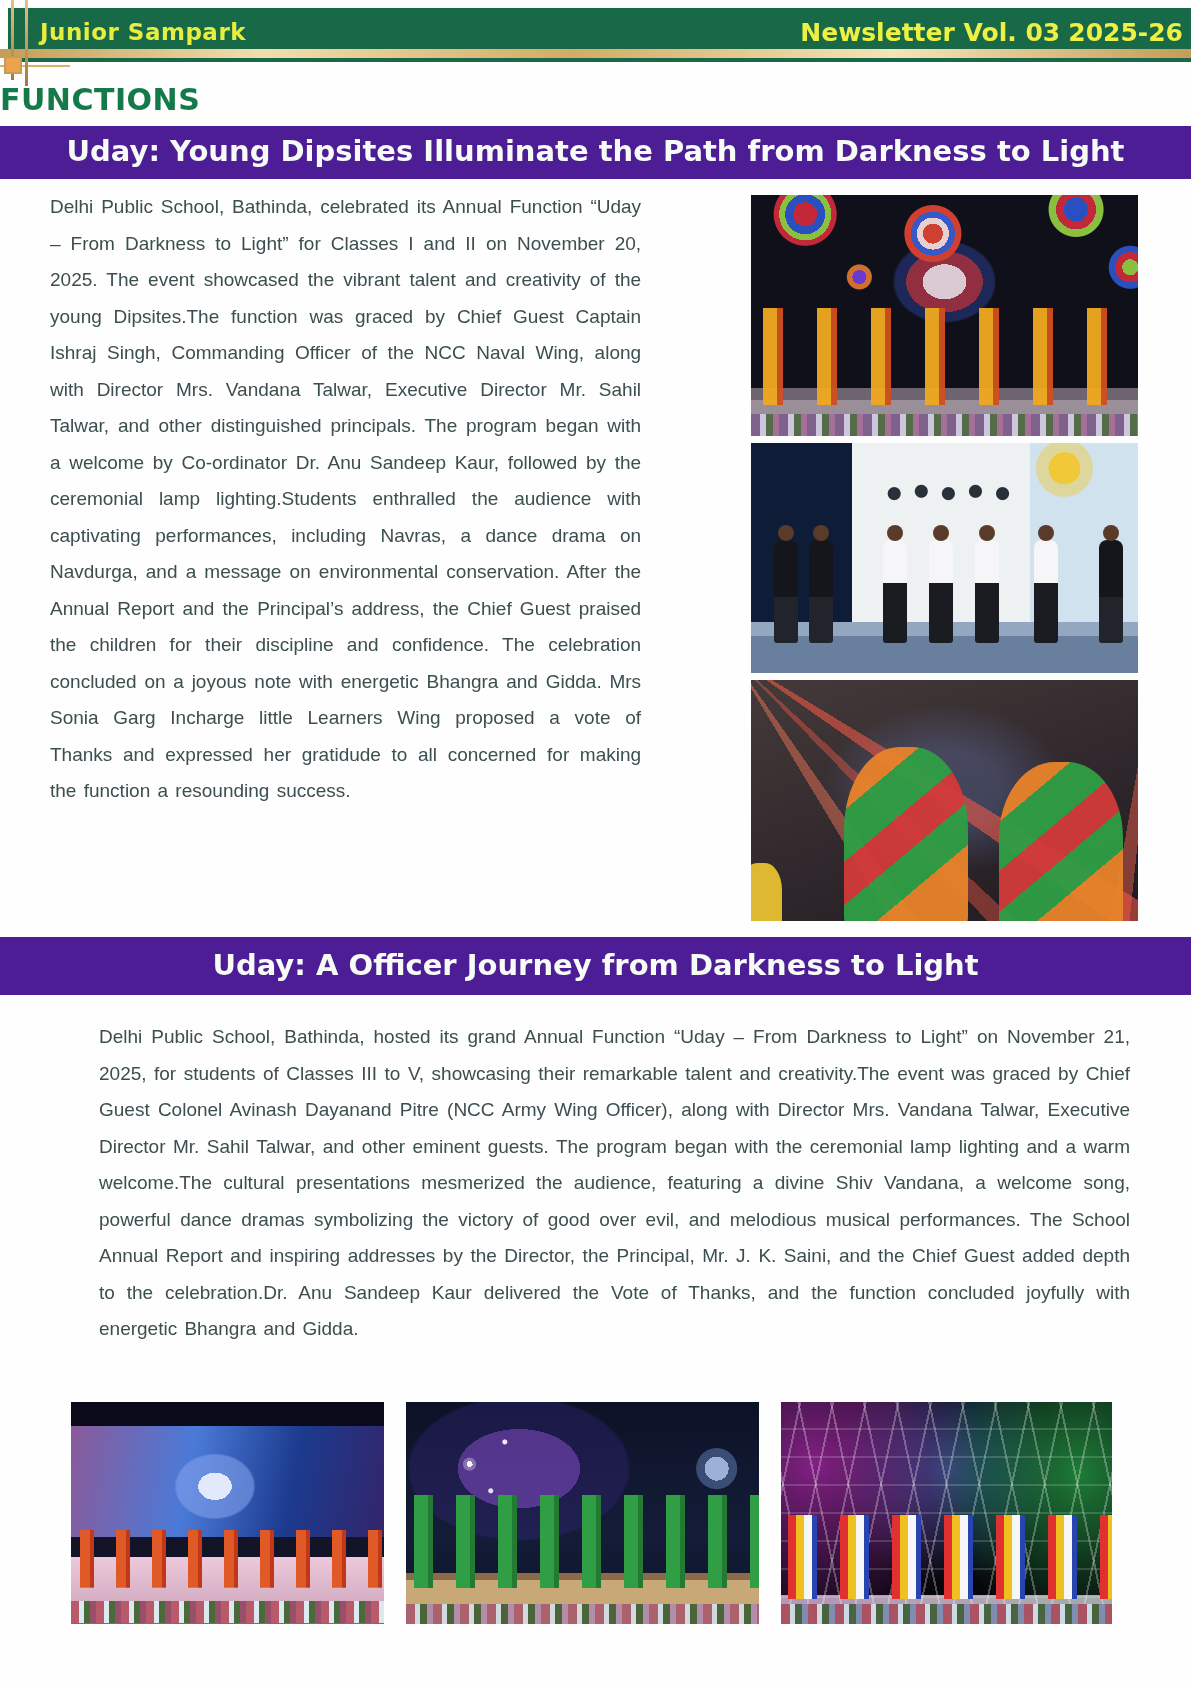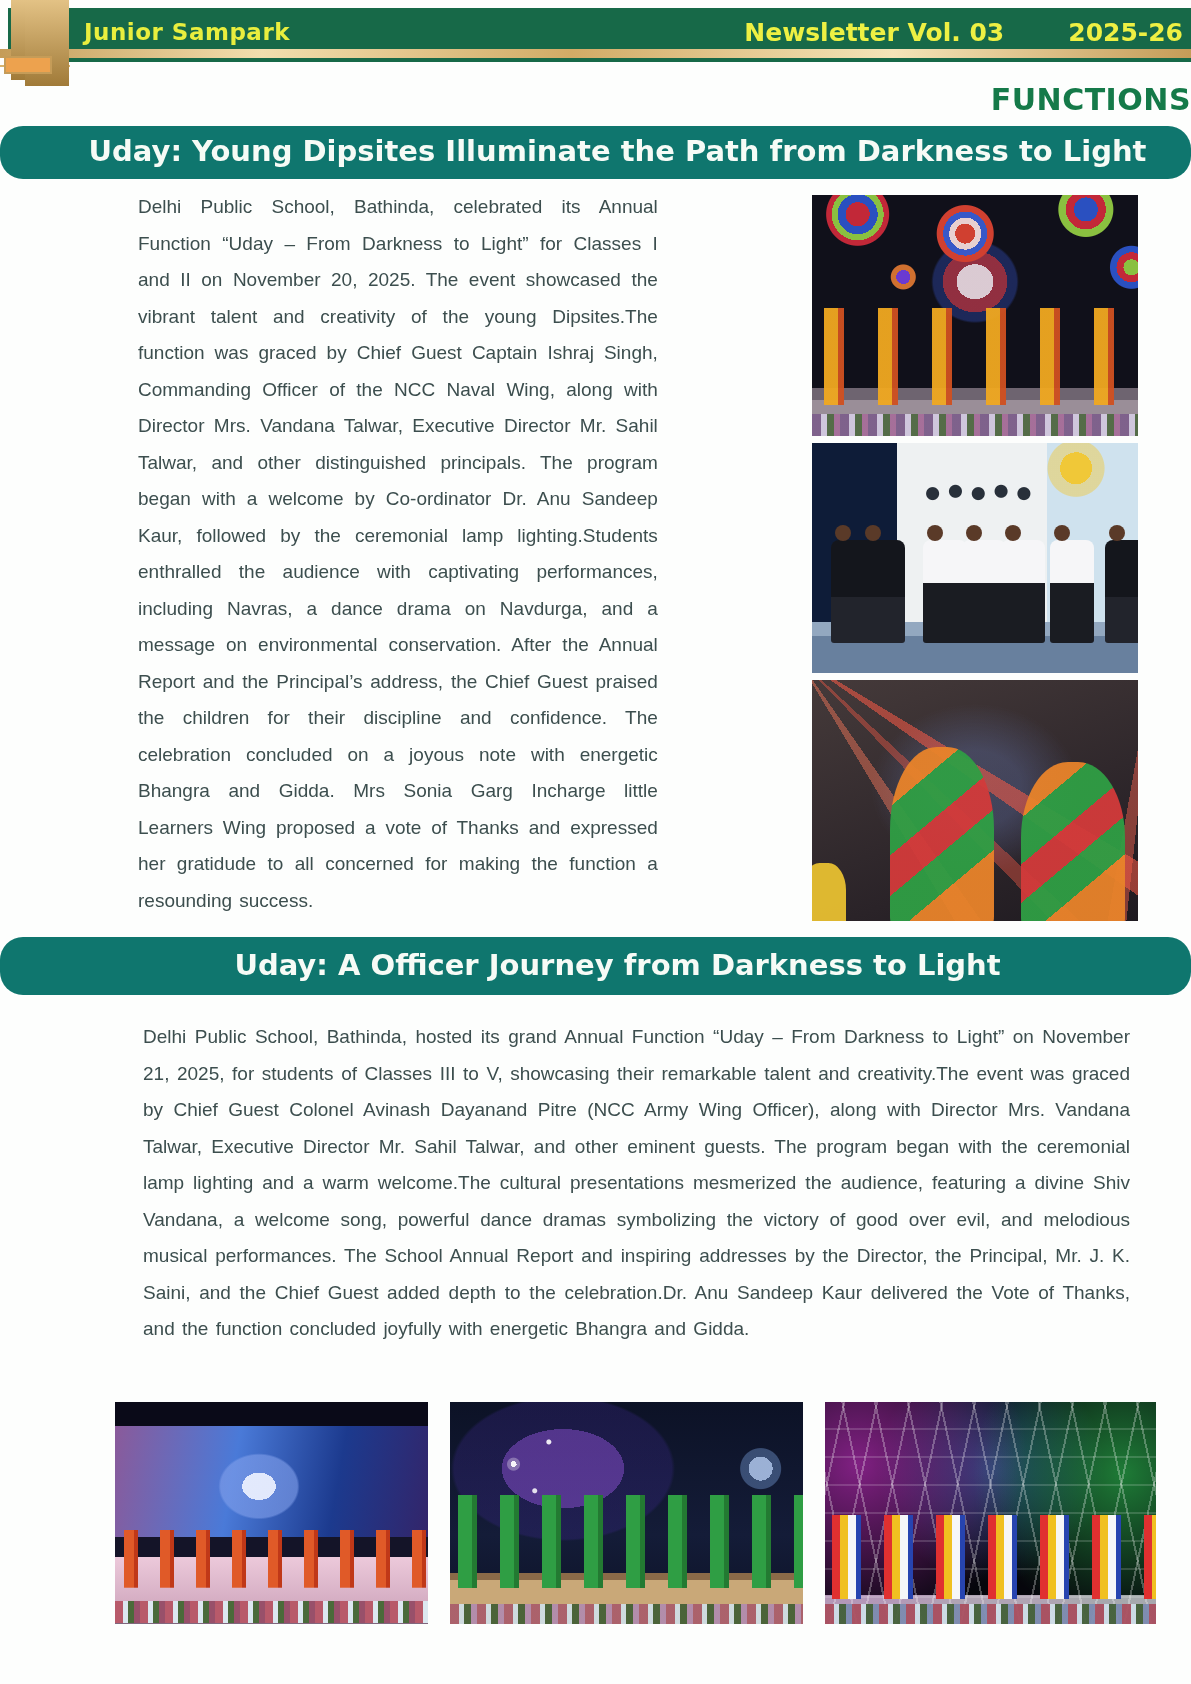--- a/index.html
+++ b/index.html
@@ -1,15 +1,15 @@
 <!DOCTYPE html>
 <html><head>
 <meta charset="utf-8">
 <style>
-  * { box-sizing: border-box; padding-left: 44px; }
+  * { box-sizing: border-box; }
   html,body { margin:0; padding:0; }
   body {
     width:1191px; height:1684px;
     background:#fdfefd;
     font-family:"Liberation Sans", sans-serif;
     position:relative; overflow:hidden;
   }
 
   
   .header { position:relative; height:70px; }
@@ -19,48 +19,47 @@
   }
   .brand {
     position:absolute; left:32px; top:11px;
     font-family:"DejaVu Sans", sans-serif;
     font-size:23px; font-weight:bold; color:#e9ee3e; letter-spacing:.5px;
   }
   .head-right {
     position:absolute; right:8px; top:10px;
     font-family:"DejaVu Sans", sans-serif;
     font-size:25px; font-weight:bold; color:#eef043;
-    display:flex; gap:20px;
+    display:flex; gap:8px;
   }
   .tan-stripe {
     position:absolute; left:-8px; right:0; bottom:4px; height:9px;
     background:linear-gradient(90deg,#c59c58,#f1deae 22%,#d2ab66 48%,#f4e4b8 75%,#c59c58);
   }
   .orn-v1 { position:absolute; left:11px; top:0; width:3px; height:80px;
     background:linear-gradient(#e3c285,#a07a38); z-index:3; }
   .orn-v2 { position:absolute; left:25px; top:0; width:3px; height:86px;
     background:linear-gradient(#e3c285,#a07a38); z-index:3; }
   .orn-square {
     position:absolute; left:4px; top:56px; width:18px; height:18px;
     background:#eda24e; border:2px solid #c59c58; z-index:4;
   }
   .orn-h { position:absolute; left:0; top:65px; width:70px; height:2px; background:#d8b36c; z-index:2; }
 
   
   .section-title {
-    margin:12px 0 0; text-align:right;
+    margin:12px 0 0; text-align:left;
     font-family:"DejaVu Sans", sans-serif;
     font-size:30px; font-weight:bold; color:#157a49; letter-spacing:.5px;
   }
   .banner {
-    margin-top:9px; background:#0f766e; color:#f6fbf6;
+    margin-top:9px; background:#4c1d95; color:#f6fbf6;
     font-family:"DejaVu Sans", sans-serif;
     font-weight:bold; font-size:29px; text-align:center;
     padding:8px 10px 11px;
-    border-radius:23px;
   }
   .banner.b2 { margin-top:16px; padding:11px 10px 13px; }
 
   
   .content-row { display:flex; margin:16px 53px 0 50px;gap:23px; }
   .article-body {
     text-align:justify; font-size:19px; line-height:36.5px;
     color:#3c4e4e; word-spacing:2px; margin:0;
   }
   .col-text { width:605px; margin-right:87px; margin-top:-6px; }

